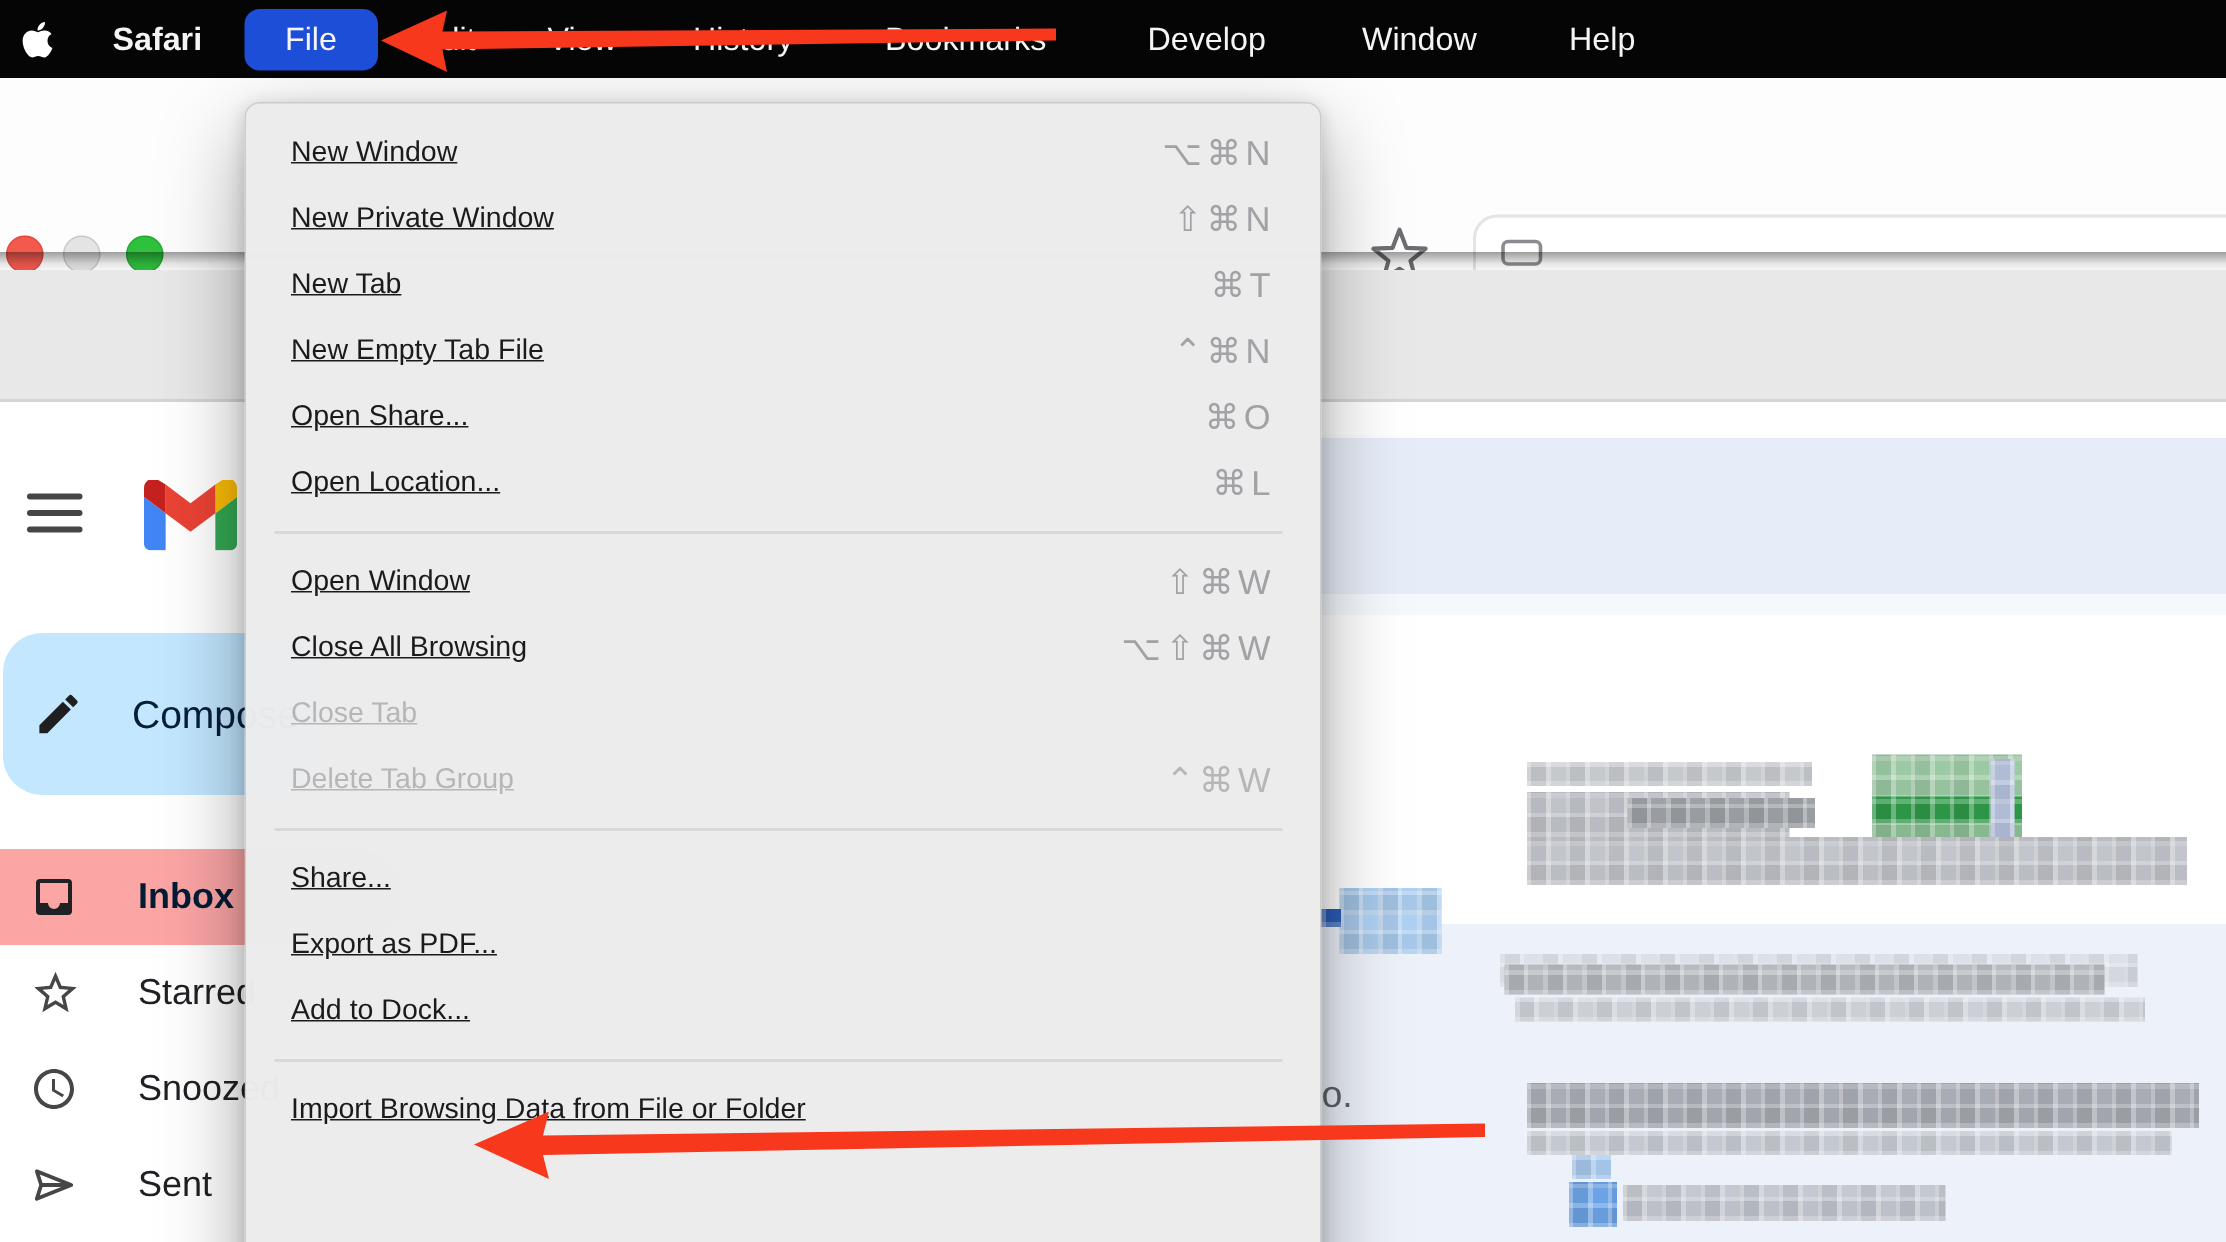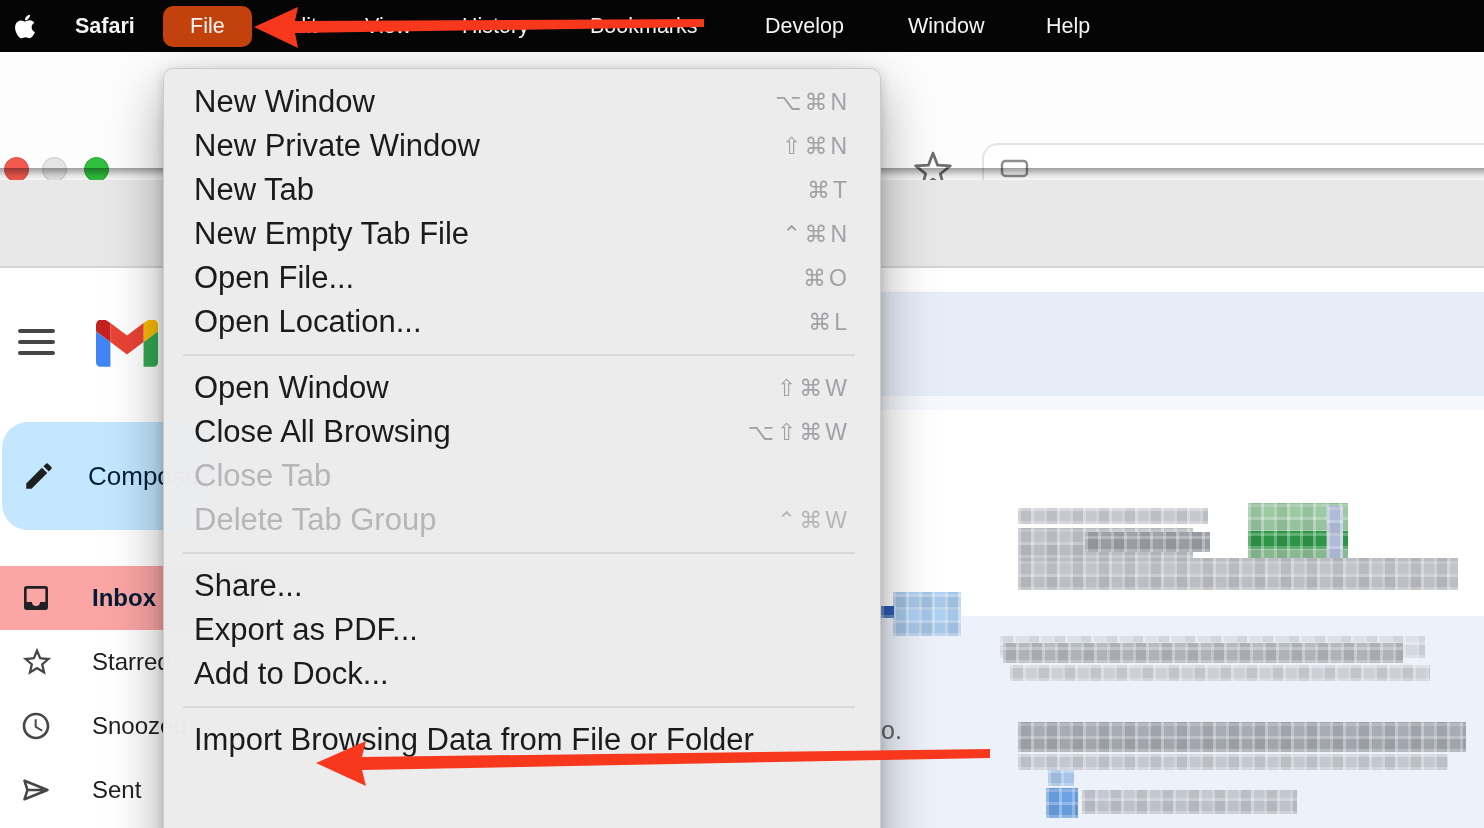--- a/index.html
+++ b/index.html
@@ -70,21 +70,21 @@
       repeating-linear-gradient(90deg, rgba(0,0,0,.05) 0 13px, transparent 13px 26px),
       repeating-linear-gradient(0deg,  rgba(0,0,0,.04) 0 13px, transparent 13px 26px); }
   .content-fragment { position:absolute; left:881px; top:716px; font-size:25px; color:#5f6368; }
 
   
   .menu-dropdown { position:absolute; left:163px; top:68px; width:718px; height:880px; z-index:20;
     background:rgba(236,236,237,.985); border:1px solid rgba(0,0,0,.14); border-radius:10px;
     box-shadow:0 20px 55px rgba(0,0,0,.35), 0 3px 12px rgba(0,0,0,.16); padding-top:11px; }
   .menu-item { height:44px; display:flex; align-items:center; justify-content:space-between;
     padding:0 30px 0 30px; }
-  .menu-label { font-size:31px; color:#1b1b1d; }
+  .menu-label { font-size:19px; color:#1b1b1d;text-decoration:underline; }
   .menu-shortcut { font-size:23px; color:#a2a2a6; letter-spacing:3px; white-space:nowrap; }
   .menu-item.is-disabled .menu-label, .menu-item.is-disabled .menu-shortcut { color:#b6b6b9; }
   .menu-sep { display:none; }
   .menu-sep.show { display:block; height:2px; background:#d8d8d9; margin:10px 25px 10px 19px; }
 
   
   .arrow { position:absolute; background:#f8381c; z-index:50; }
   .arrow-1 { left:248px; top:0; width:462px; height:52px;
     clip-path:polygon(6px 27px, 50px 7px, 47px 21px, 456px 19px, 456px 27px, 47px 33px, 50px 48px); }
   .arrow-2 { left:308px; top:733px; width:685px; height:62px;
@@ -95,21 +95,21 @@
   .apple-logo { position:absolute; left:14px; top:13px; }
   .mb-items { position:absolute; inset:0; }
   .mb-item { position:absolute; top:0; height:52px; line-height:52px; color:#f5f5f7; font-size:21.5px; }
   .mb-item:nth-of-type(1){ left:75px; }  .mb-item:nth-of-type(2){ left:190px; }
   .mb-item:nth-of-type(3){ left:280px; } .mb-item:nth-of-type(4){ left:365px; }
   .mb-item:nth-of-type(5){ left:462px; } .mb-item:nth-of-type(6){ left:590px; }
   .mb-item:nth-of-type(7){ left:765px; } .mb-item:nth-of-type(8){ left:908px; }
   .mb-item:nth-of-type(9){ left:1046px; }
   .mb-item.mb-bold { font-weight:700; }
   .mb-item.mb-active { left:163px; top:6px; height:41px; line-height:41px; padding:0 27px;
-    background:#c2410c; border-radius:10px; }
+    background:#1d4ed8; border-radius:10px; }
 </style>
 </head>
 <body>
 
 <div class="screen">
 
   <div class="page">
 
     <div class="toolbar">
       <div class="tl tl-close"></div>
@@ -257,21 +257,21 @@
         <span class="menu-shortcut">⌘T</span>
       </div>
 
       <div class="menu-item">
         <span class="menu-label">New Empty Tab File</span>
         <span class="menu-shortcut">⌃⌘N</span>
       </div>
 
 
       <div class="menu-item">
-        <span class="menu-label">Open File...</span>
+        <span class="menu-label">Open Share...</span>
         <span class="menu-shortcut">⌘O</span>
       </div>
 
       <div class="menu-item">
         <span class="menu-label">Open Location...</span>
         <span class="menu-shortcut">⌘L</span>
       </div>
       <div class="menu-sep show"></div>
 
       <div class="menu-item">

